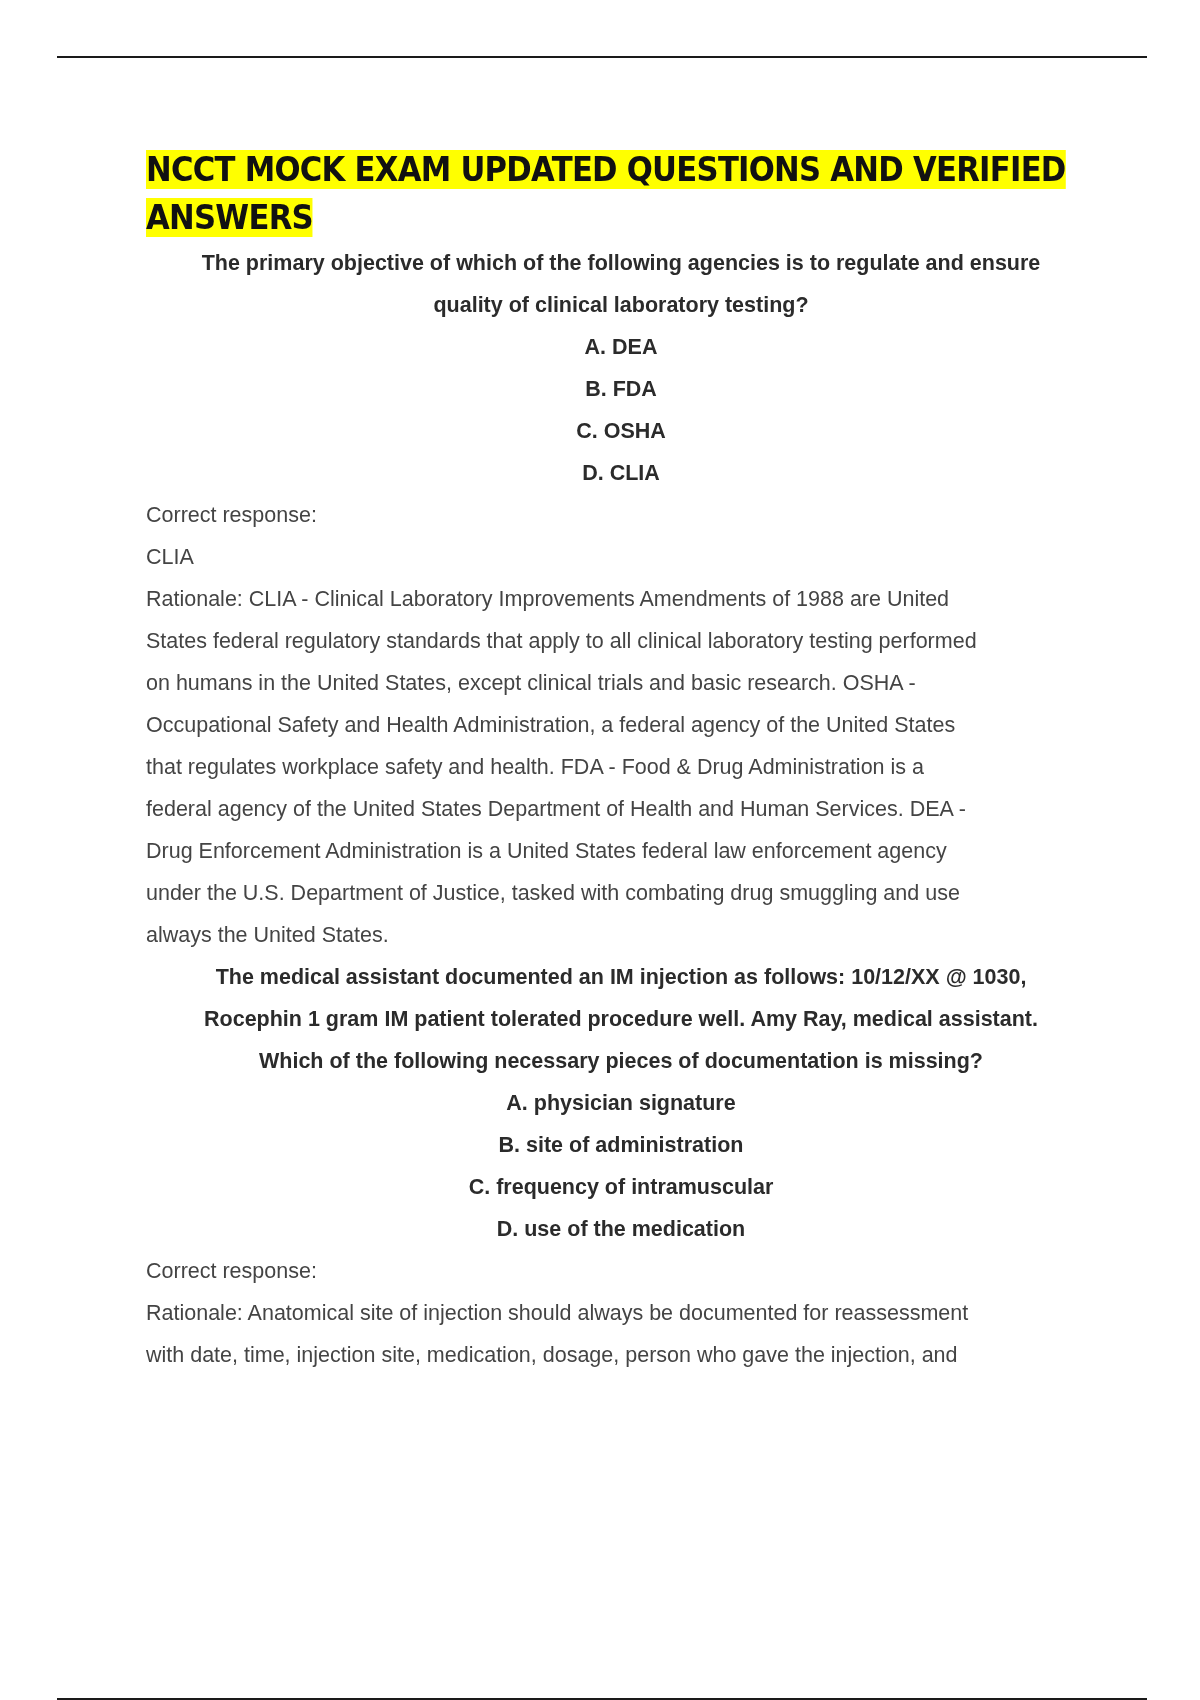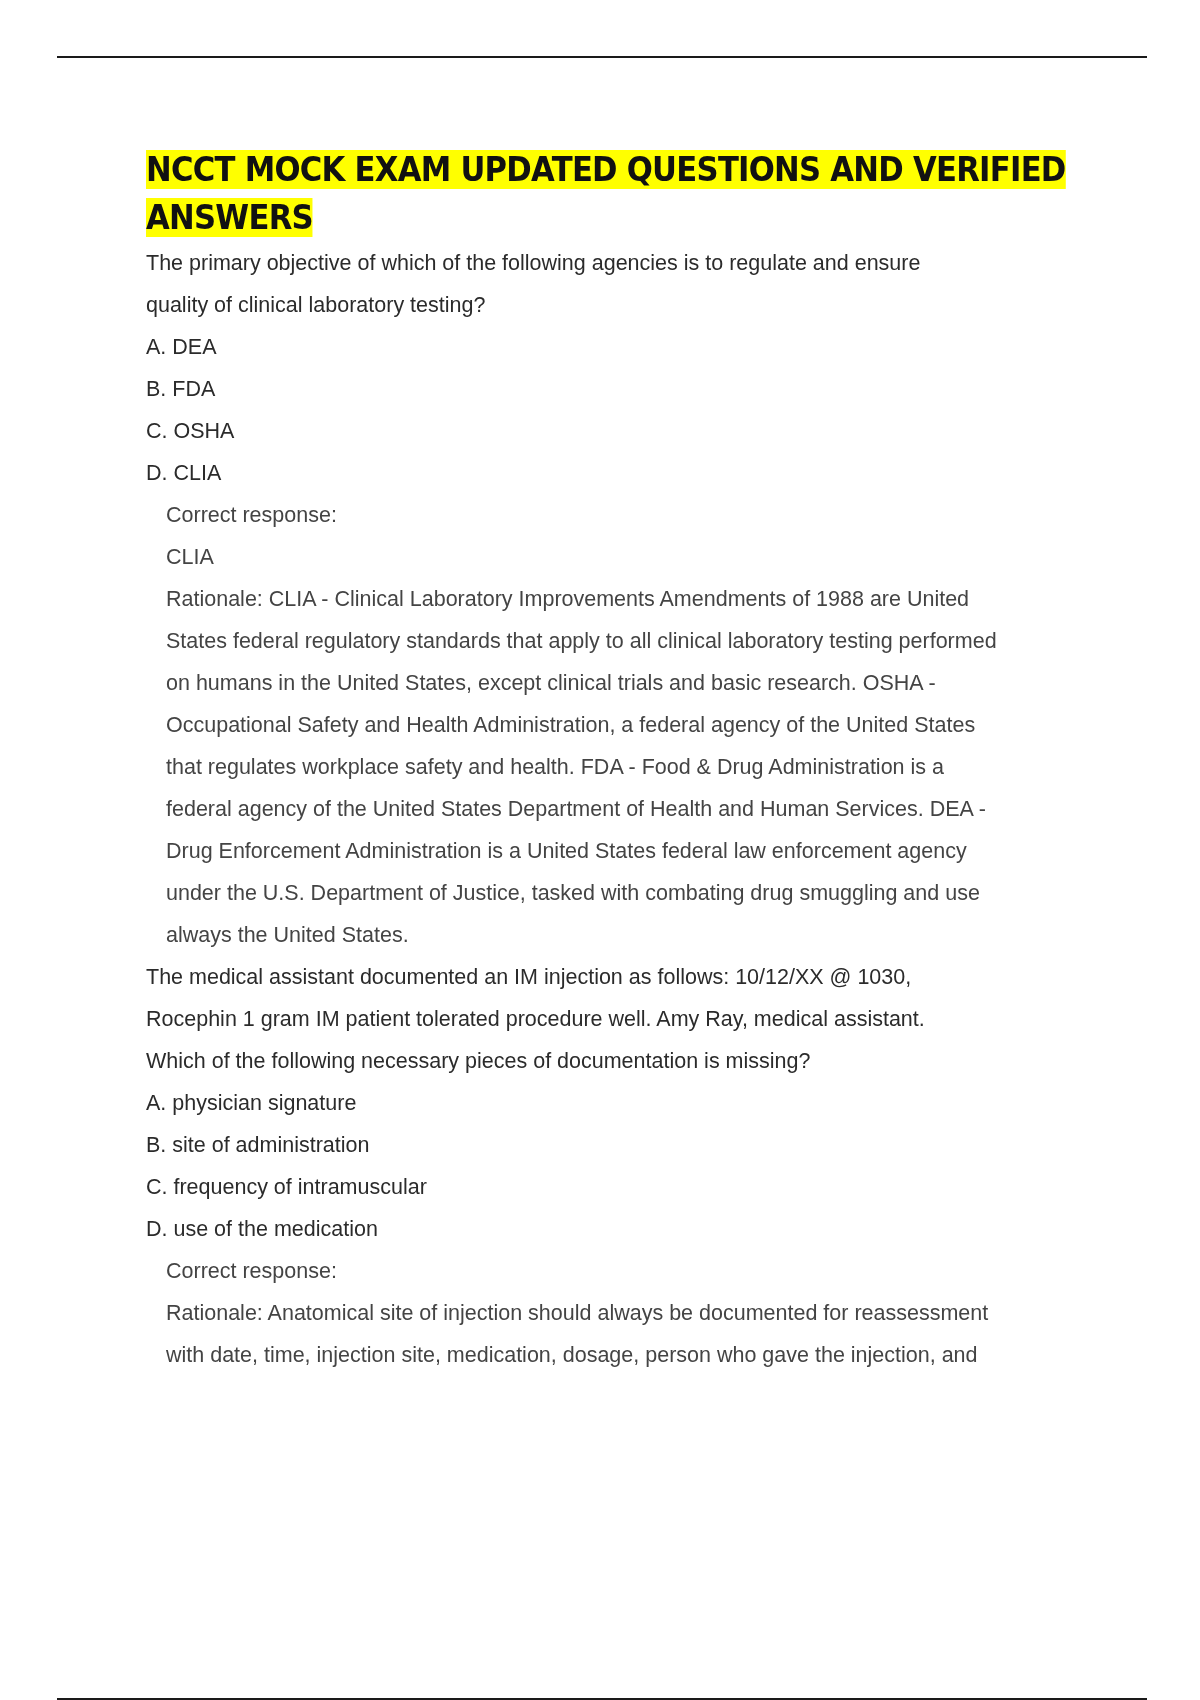--- a/index.html
+++ b/index.html
@@ -46,26 +46,26 @@
     box-decoration-break: clone;
     -webkit-box-decoration-break: clone;
   }
   .line {
     font-size: 21.5px;
     line-height: 42px;
     margin: 0;
     white-space: nowrap;
   }
   .bold {
-    font-weight: normal;
+    font-weight: bold;
     color: #2b2b2b;
+    text-align: center;
   }
   .plain {
     color: #444444;
-    margin-left: 20px;
   }
   .block { margin: 0; }
 </style>
 </head>
 <body>
 
 <div class="rule top"></div>
 
 <div class="content">
   <h1 class="title">

